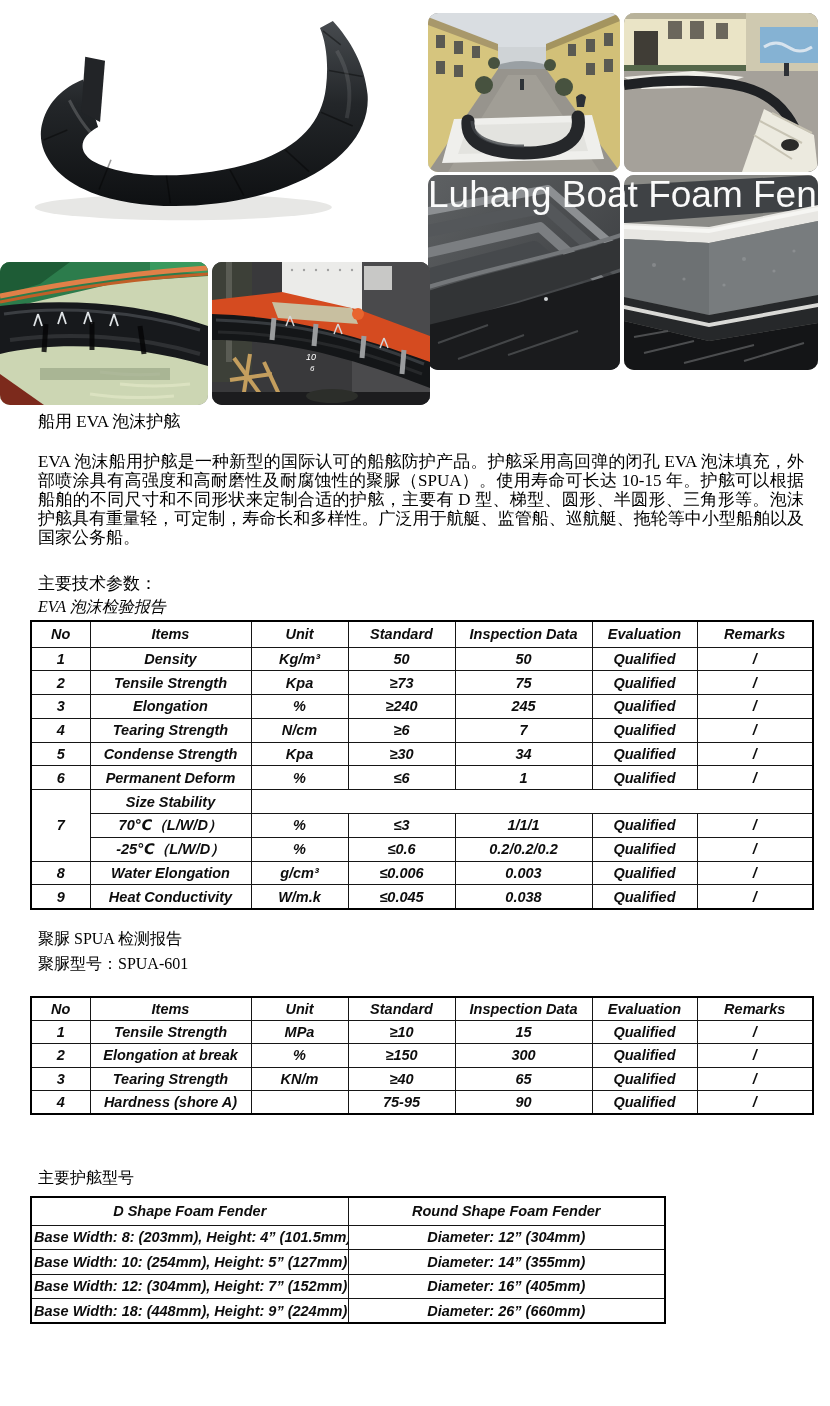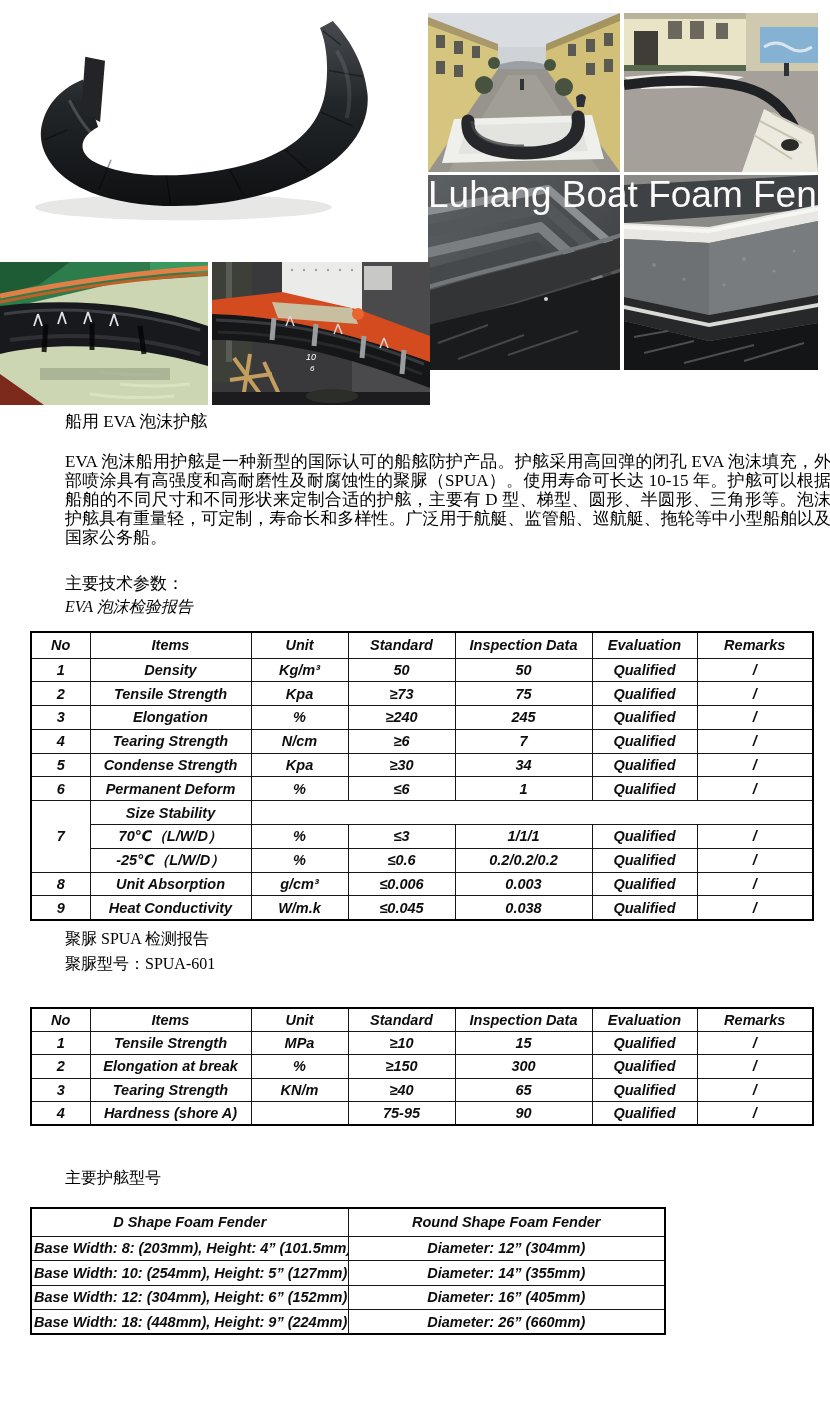--- a/index.html
+++ b/index.html
@@ -1,37 +1,37 @@
 <!DOCTYPE html>
 <html><head>
 <meta charset="utf-8">
 <style>
   html,body{margin:0;padding:0;background:#ffffff;}
   .page{position:relative;width:830px;height:1406px;background:#fff;overflow:hidden;
         font-family:"Liberation Serif","DejaVu Serif",serif;color:#000;}
   .abs{position:absolute;}
-  .photo{position:absolute;overflow:hidden;background:#888;}
+  .photo{position:absolute;overflow:hidden;background:#888;border-radius:10px;}
   .photo svg{display:block;}
   
   .hero-title{position:absolute;left:428px;top:176px;width:392px;text-align:center;
       font-family:"Liberation Sans","DejaVu Sans",sans-serif;font-weight:400;
       font-size:37px;line-height:38px;color:rgba(255,255,255,0.97);letter-spacing:0px;white-space:nowrap;}
   
-  .cn{font-family:"Liberation Serif","DejaVu Serif",serif;color:#000;margin-left:27px;}
+  .cn{font-family:"Liberation Serif","DejaVu Serif",serif;color:#000;}
   .intro-title{left:38px;top:410px;font-size:17px;}
   .paragraph{left:38px;top:452px;width:766px;font-size:17px;line-height:19px;text-align:justify;}
   .tech-label{left:38px;top:572px;font-size:17px;}
   .eva-label{left:38px;top:597px;font-size:16px;font-style:italic;}
   .spua-report{left:38px;top:929px;font-size:16px;}
   .spua-model{left:38px;top:954px;font-size:16px;}
   .models-title{left:38px;top:1168px;font-size:16px;}
   
   table.spec{position:absolute;border-collapse:collapse;table-layout:fixed;
       font-family:"Liberation Sans","DejaVu Sans",sans-serif;font-style:italic;font-weight:600;
-      font-size:14.5px;color:#0d0d0d;margin-top:11px;}
+      font-size:14.5px;color:#0d0d0d;}
   table.spec th,table.spec td{border:1.5px solid #161616;text-align:center;vertical-align:middle;
       padding:0 2px;overflow:hidden;white-space:nowrap;}
   table.spec{border:2px solid #000;}
   #eva-table{left:30px;top:620px;width:782px;}
   #eva-table thead tr{height:26px;}
   #eva-table tbody tr{height:23.8px;}
   #spua-table{left:30px;top:996px;width:782px;}
   #spua-table thead tr{height:23px;}
   #spua-table tbody tr{height:23.5px;}
   #models-table{left:30px;top:1196px;width:634px;}
@@ -374,21 +374,21 @@
         <tr>
           <td>-25℃（L/W/D）</td>
           <td>%</td>
           <td>≤0.6</td>
           <td>0.2/0.2/0.2</td>
           <td>Qualified</td>
           <td>/</td>
         </tr>
         <tr>
           <td>8</td>
-          <td>Unit Absorption</td>
+          <td>Water Elongation</td>
           <td>g/cm³</td>
           <td>≤0.006</td>
           <td>0.003</td>
           <td>Qualified</td>
           <td>/</td>
         </tr>
         <tr>
           <td>9</td>
           <td>Heat Conductivity</td>
           <td>W/m.k</td>
@@ -480,21 +480,21 @@
       <tbody>
         <tr>
           <td>Base Width: 8: (203mm), Height: 4” (101.5mm)</td>
           <td>Diameter: 12” (304mm)</td>
         </tr>
         <tr>
           <td>Base Width: 10: (254mm), Height: 5” (127mm)</td>
           <td>Diameter: 14” (355mm)</td>
         </tr>
         <tr>
-          <td>Base Width: 12: (304mm), Height: 6” (152mm)</td>
+          <td>Base Width: 12: (304mm), Height: 7” (152mm)</td>
           <td>Diameter: 16” (405mm)</td>
         </tr>
         <tr>
           <td>Base Width: 18: (448mm), Height: 9” (224mm)</td>
           <td>Diameter: 26” (660mm)</td>
         </tr>
       </tbody>
     </table>
 
 </div>

